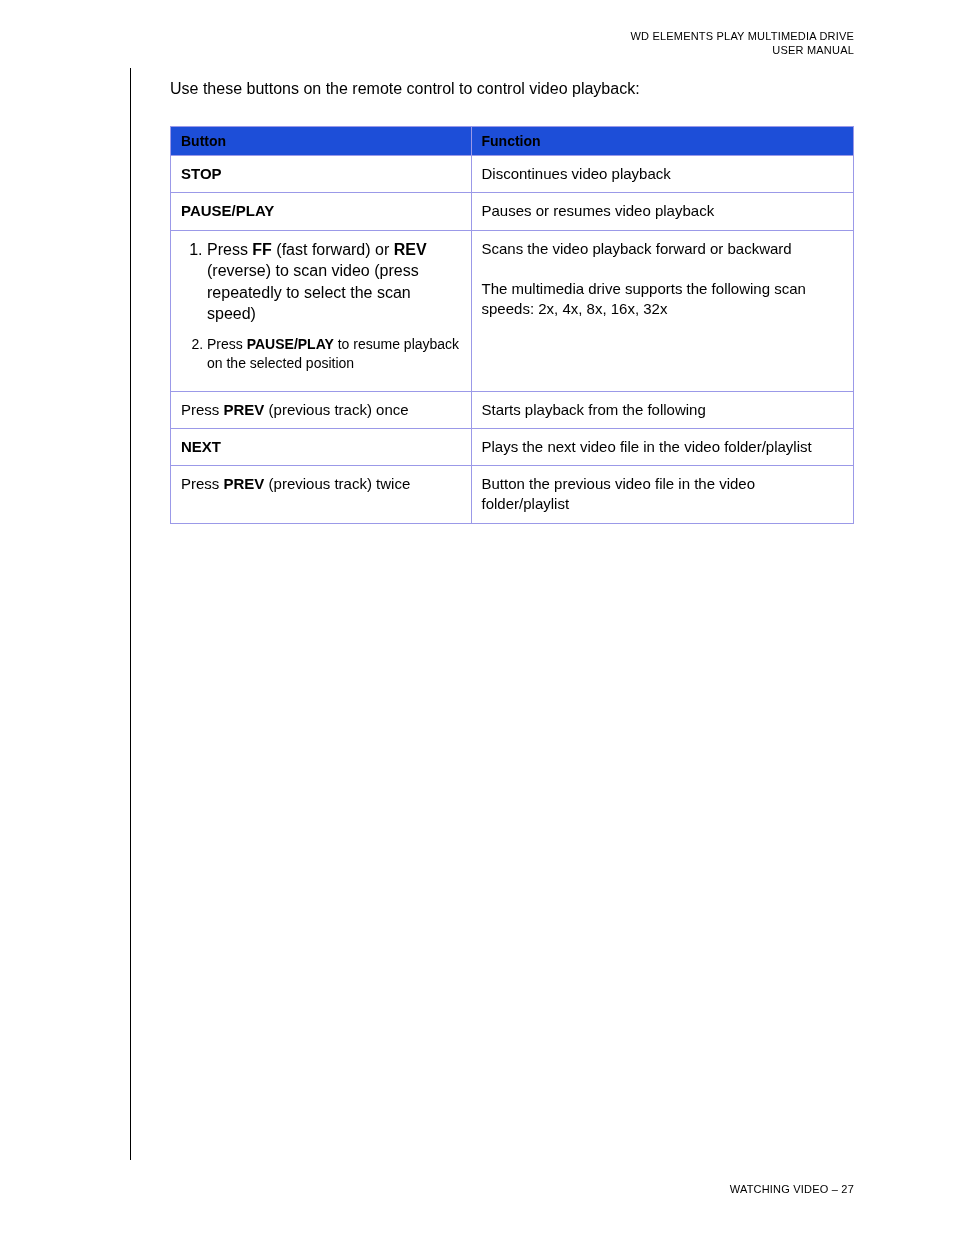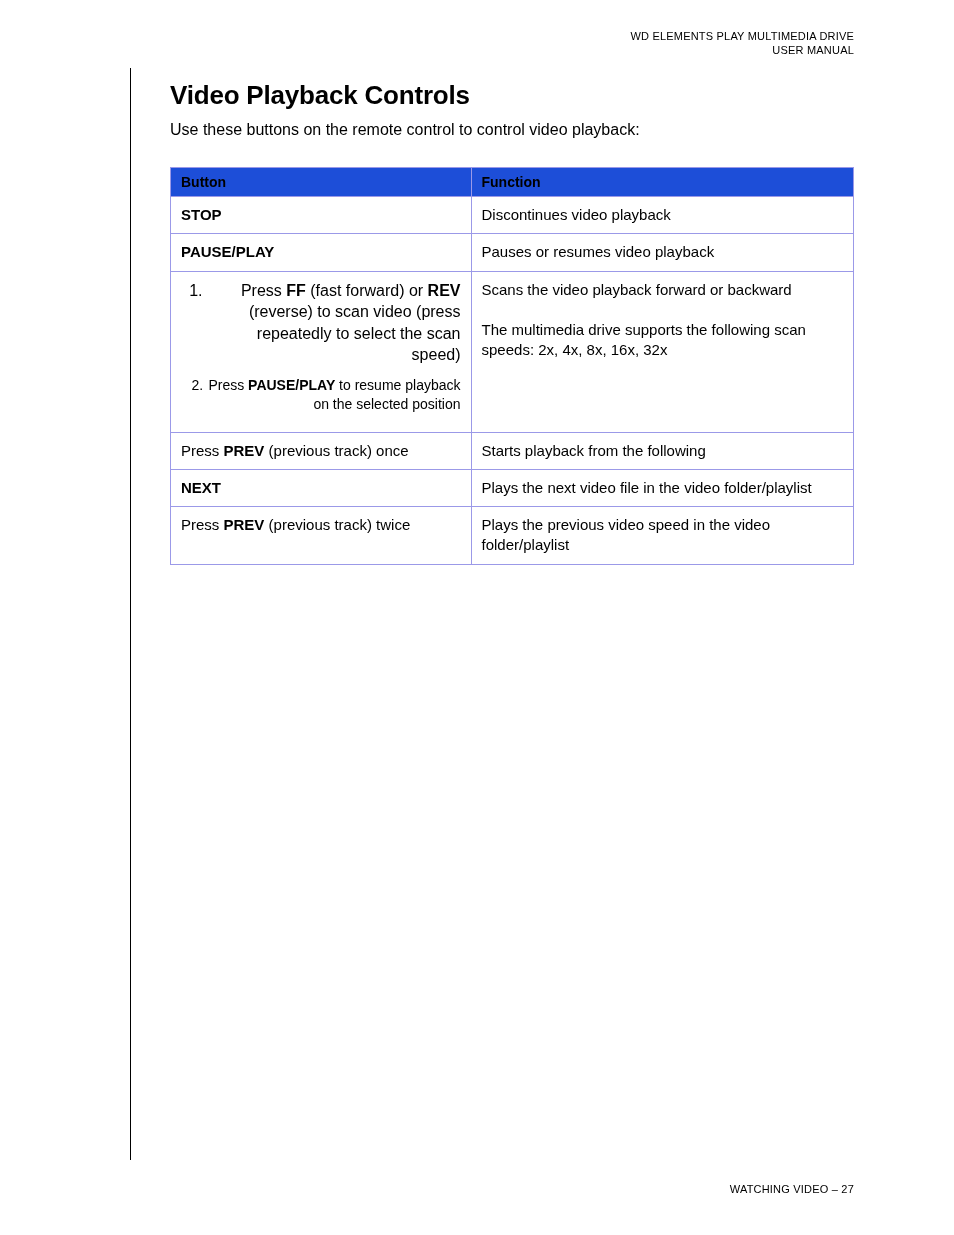--- a/index.html
+++ b/index.html
@@ -75,21 +75,20 @@
   table.controls col.col-function { width: 56%; }
   .b { font-weight: 700; }
   ol.steps {
     margin: 0;
     padding-left: 26px;
     font-size: 16px;
   }
   ol.steps li {
     margin-bottom: 10px;
     line-height: 1.35;
-    text-align: right;
   }
   ol.steps li.small {
     font-size: 14px;
   }
   .footer {
     position: absolute;
     bottom: 40px;
     right: 100px;
     font-size: 11px;
     letter-spacing: 0.2px;
@@ -102,21 +101,20 @@
 <div class="page">
 
   <div class="header">
     <div>WD ELEMENTS PLAY MULTIMEDIA DRIVE</div>
     <div>USER MANUAL</div>
   </div>
 
   <div class="vline"></div>
 
   <div class="content">
-    <h1 class="section-title">Video Playback Controls</h1>
     <p class="intro">Use these buttons on the remote control to control video playback:</p>
 
     <table class="controls">
       <colgroup>
         <col class="col-button">
         <col class="col-function">
       </colgroup>
       <thead>
         <tr>
           <th>Button</th>
@@ -144,21 +142,21 @@
           <tr>
             <td>Press <span class="b">PREV</span> (previous track) once</td>
             <td>Starts playback from the following</td>
           </tr>
           <tr>
             <td><span class="b">NEXT</span></td>
             <td>Plays the next video file in the video folder/playlist</td>
           </tr>
           <tr>
             <td>Press <span class="b">PREV</span> (previous track) twice</td>
-            <td>Plays the previous video speed in the video folder/playlist</td>
+            <td>Button the previous video file in the video folder/playlist</td>
           </tr>
         </tbody>
     </table>
   </div>
 
   <div class="footer">
     <span>WATCHING VIDEO</span><span> – </span><span>27</span>
   </div>
 
 </div>

